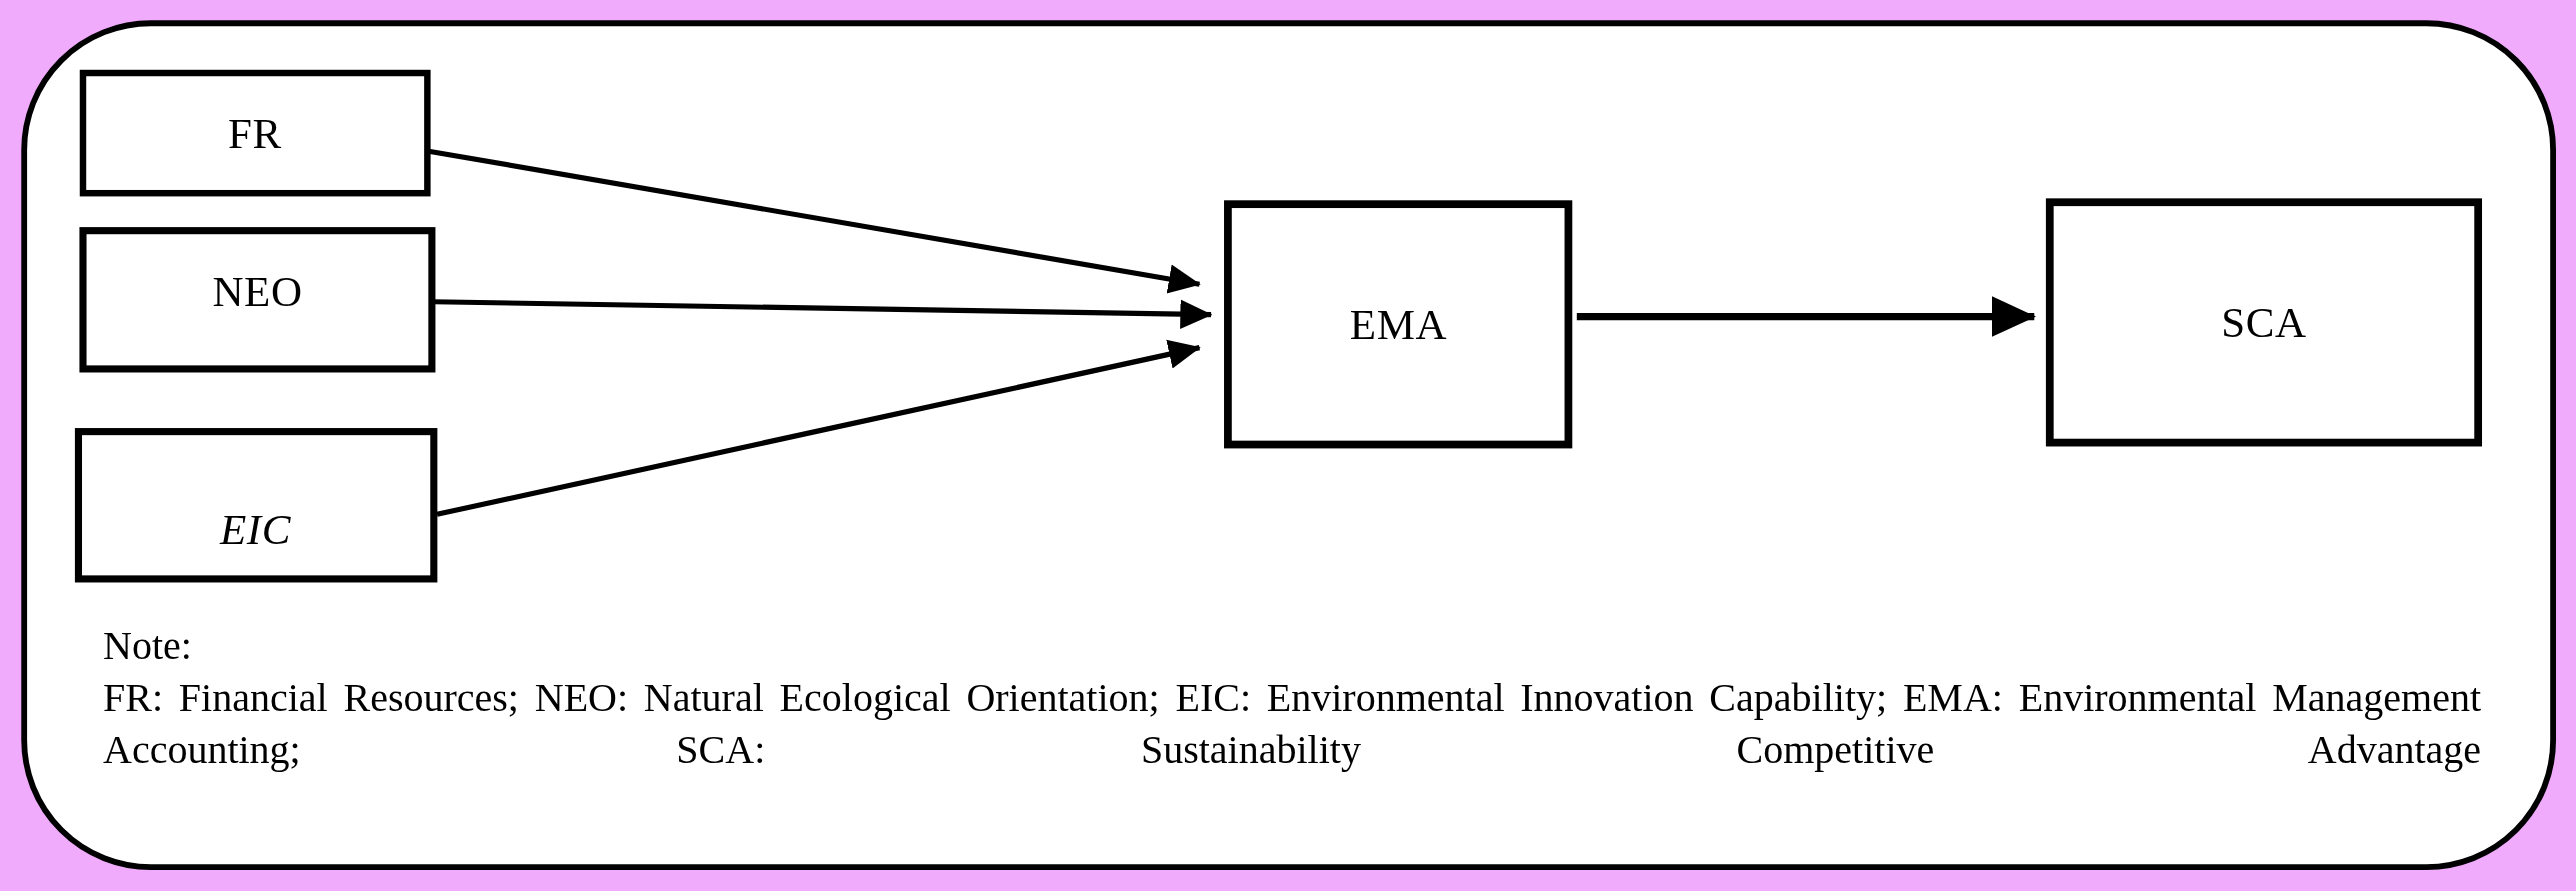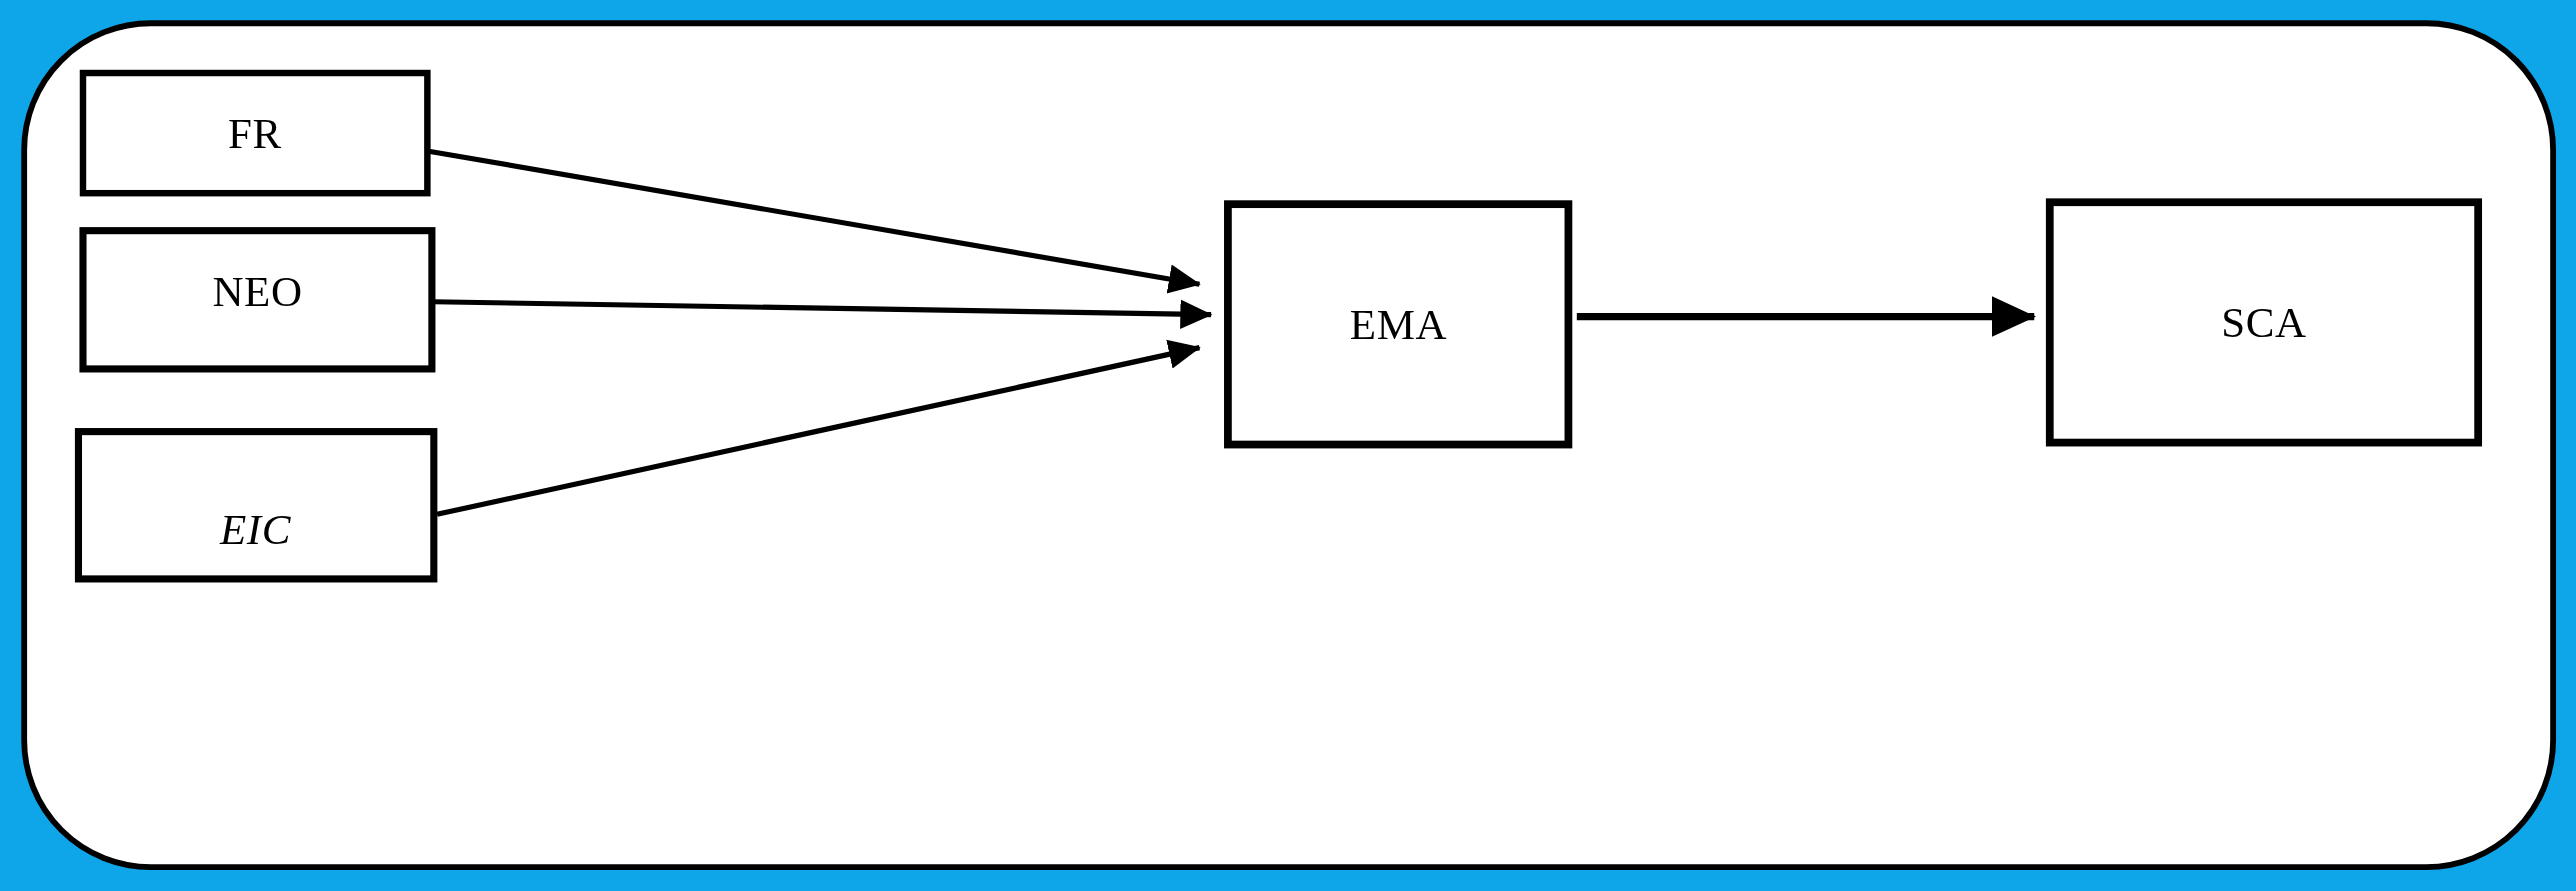--- a/index.html
+++ b/index.html
@@ -8,21 +8,21 @@
     padding: 0;
     background: #ffffff;
   }
   body {
     font-family: "Liberation Serif", "DejaVu Serif", serif;
   }
   #stage {
     position: relative;
     width: 2576px;
     height: 891px;
-    background: #0ea5e9;
+    background: #f0abfc;
     overflow: hidden;
   }
   #diagram-svg {
     position: absolute;
     left: 0;
     top: 0;
     width: 2576px;
     height: 891px;
   }
   .node-label {
@@ -99,15 +99,19 @@
   <div class="node-label" style="left:83px; top:73px; width:344px; height:120px;">FR</div>
 
   <div class="node-label" style="left:83px; top:222px; width:349px; height:138px;">NEO</div>
 
   <div class="node-label" style="left:78px; top:456px; width:355px; height:147px;font-style:italic;">EIC</div>
 
   <div class="node-label" style="left:2050px; top:202px; width:428px; height:240px;">SCA</div>
 
   <div class="node-label" style="left:1228px; top:204px; width:341px; height:240px;">EMA</div>
 
+  <div class="note-block">
+    <span class="note-heading">Note:</span>
+    <span class="note-body">FR: Financial Resources; NEO: Natural Ecological Orientation; EIC: Environmental Innovation Capability; EMA: Environmental Management Accounting; SCA: Sustainability Competitive Advantage</span>
+  </div>
 
 </div>
 
 
 </body></html>

